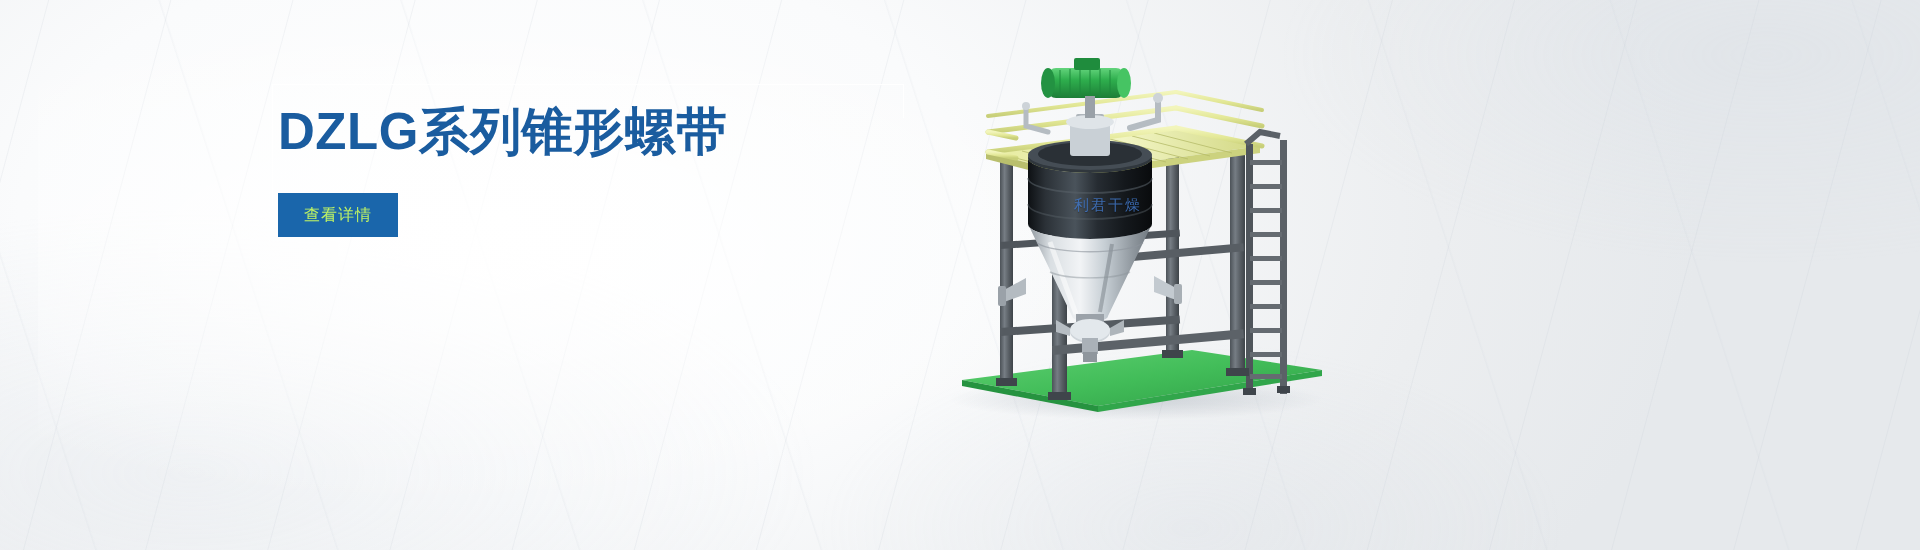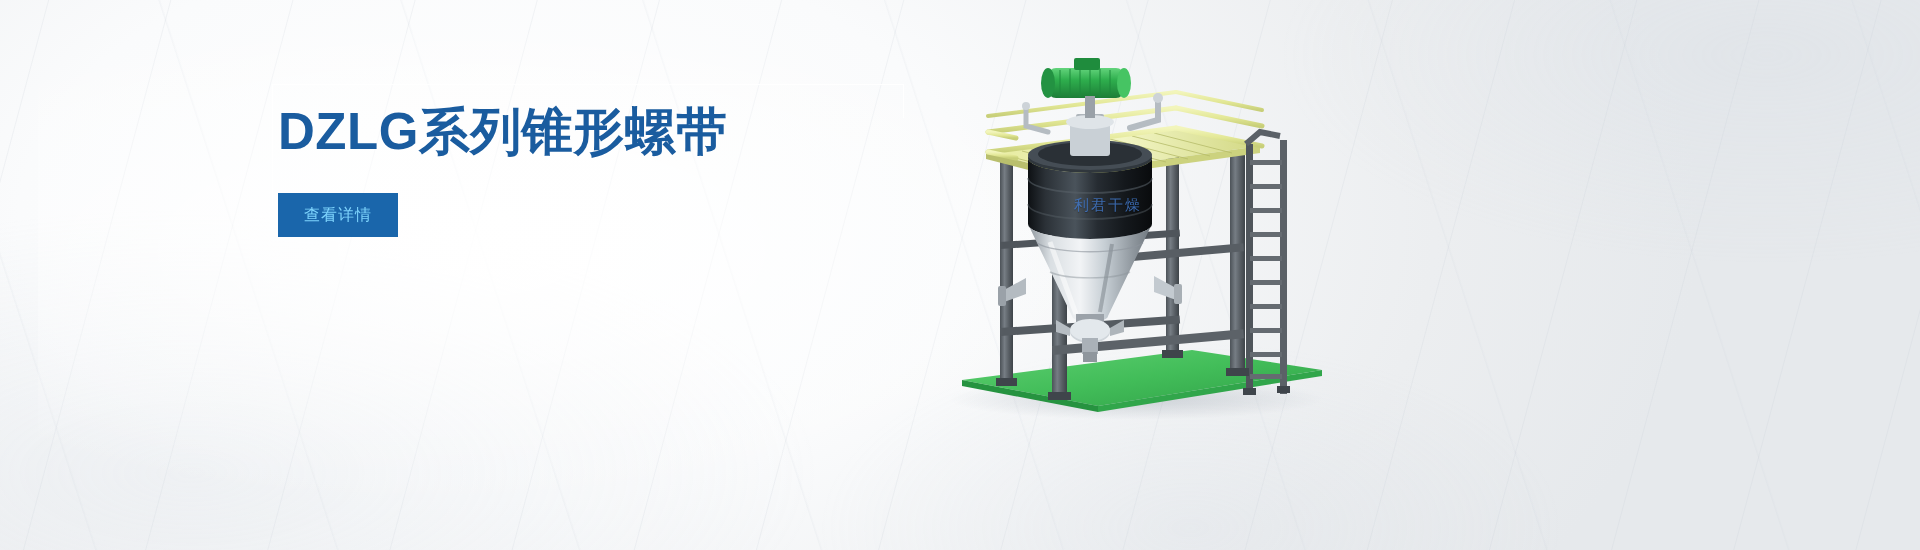--- a/index.html
+++ b/index.html
@@ -66,21 +66,21 @@
   .title .l2{font-size:51px;}
 
   .desc{
     margin-top:26px;width:596px;
     font-size:16.6px;line-height:1.86;color:#3d4247;
     letter-spacing:.2px;text-align:justify;
   }
 
   .cta{
     display:inline-block;margin-top:26px;
-    background:#1a66ab;color:#7dd3fc;
+    background:#1a66ab;color:#bef264;
     font-size:16px;line-height:1;padding:14px 26px;
     border:0;cursor:pointer;letter-spacing:1px;
   }
 
   
   .render{position:absolute;left:930px;top:28px;width:430px;height:400px;}
   .render svg{display:block;}
   .shadow{
     position:absolute;left:946px;top:378px;width:380px;height:42px;
     background:radial-gradient(ellipse at 50% 50%, rgba(120,132,145,.30), rgba(120,132,145,0) 70%);

